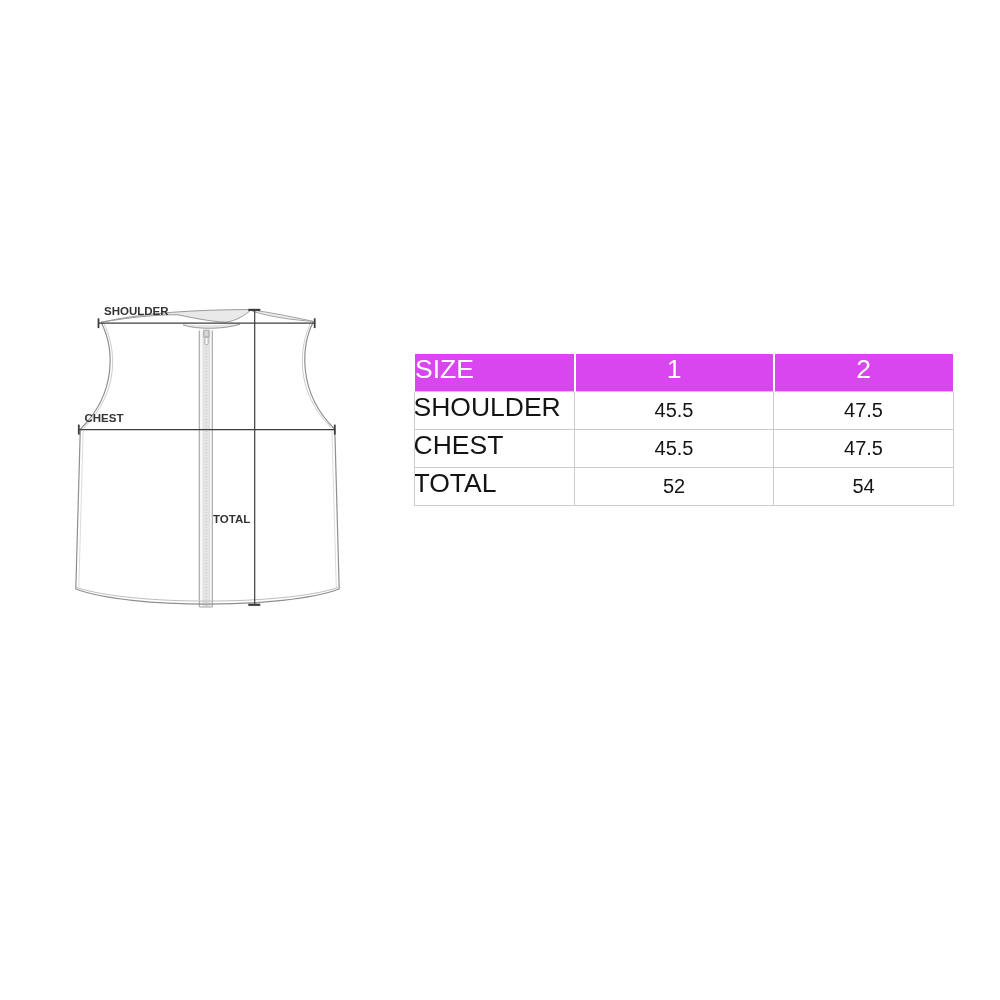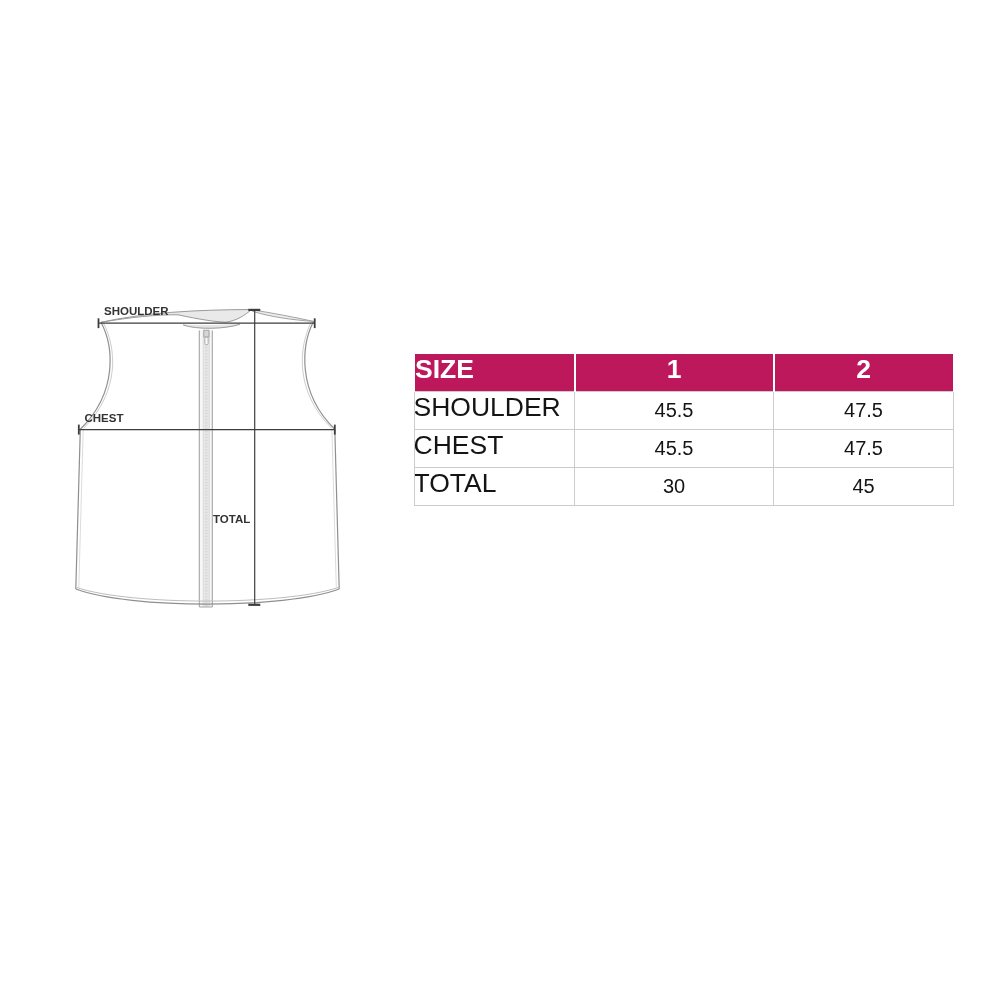--- a/index.html
+++ b/index.html
@@ -1,21 +1,21 @@
 <!DOCTYPE html>
 <html><head>
 <meta charset="utf-8">
 <style>
   html,body{margin:0;padding:0;background:#fff;}
   body{width:1000px;height:1000px;overflow:hidden;font-family:"Liberation Sans",sans-serif;-webkit-font-smoothing:antialiased;}
   #wrap{position:relative;width:1000px;height:1000px;}
   #vest{position:absolute;left:0;top:0;}
   table.size{position:absolute;left:414px;top:354px;border-collapse:collapse;table-layout:fixed;font-size:27.5px;color:#141414;}
   table.size td{border:1px solid #ccc;overflow:hidden;padding:0;}
-  tr.hdr td{background:#be185d;color:#fff;font-weight:bold;border:0;border-left:2px solid #fff;border-right:2px solid #fff;height:37px;vertical-align:top;font-size:26.5px;}
+  tr.hdr td{background:#d946ef;color:#fff;font-weight:normal;border:0;border-left:2px solid #fff;border-right:2px solid #fff;height:37px;vertical-align:top;font-size:26.5px;}
   td.l{text-align:left;}
   td.c{text-align:center;}
   tr.row td{height:37px;}
   td.lbl{vertical-align:top;font-size:26.5px;text-indent:-1.5px;}
   td.num{text-align:center;vertical-align:middle;padding-top:3px;font-size:20px;}
 </style>
 </head>
 <body>
 <div id="wrap">
 
@@ -118,18 +118,18 @@
         </tr>
 
   <tr class="row">
           <td class="lbl">CHEST</td>
           <td class="num">45.5</td>
           <td class="num">47.5</td>
         </tr>
 
   <tr class="row">
           <td class="lbl">TOTAL</td>
-          <td class="num">30</td>
-          <td class="num">45</td>
+          <td class="num">52</td>
+          <td class="num">54</td>
         </tr>
 </tbody>
     </table>
 </div>
 
 </body></html>

